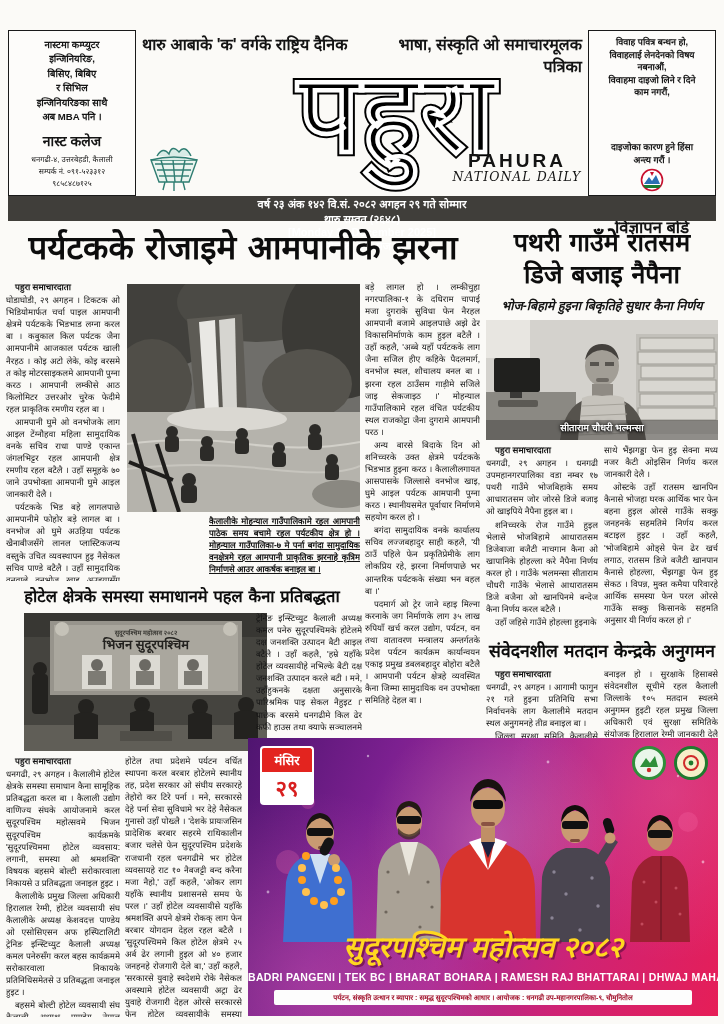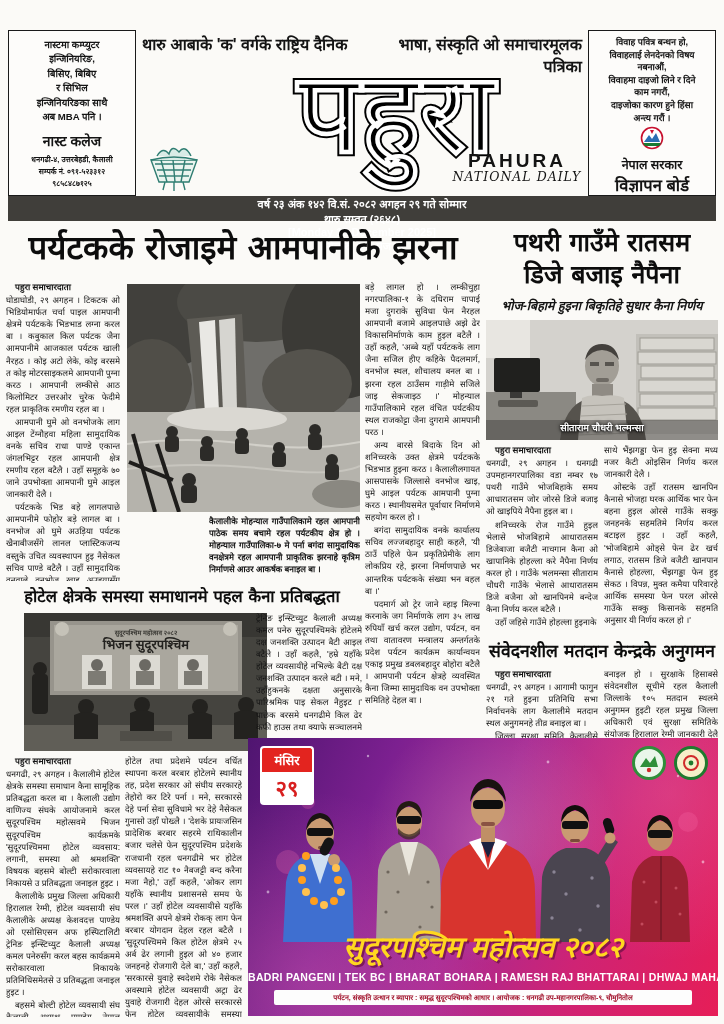--- a/index.html
+++ b/index.html
@@ -3,21 +3,21 @@
 <meta charset="utf-8">
 <style>
   html,body{margin:0;padding:0;background:#e8e6e2;}
   #page{position:relative;width:724px;height:1024px;background:#fbfaf7;
         font-family:"Liberation Sans","DejaVu Sans",sans-serif;color:#141414;overflow:hidden;margin:0 auto;}
   .abs{position:absolute;}
   .box{border:1.5px solid #1a1a1a;background:#fdfcfa;box-sizing:border-box;}
   .adbox{text-align:center;padding:7px 3px 4px;}
   .adbox .ln{font-size:9.6px;line-height:1.5;font-weight:700;}
   .college{font-size:14px;font-weight:800;margin-top:7px;}
-  .addr{font-size:7.6px;font-weight:700;margin-top:4px;line-height:1.55;}
+  .addr{font-size:7.6px;font-weight:400;margin-top:4px;line-height:1.55;}
   .gov{font-size:12.5px;font-weight:800;margin-top:2px;}
   .board{font-size:16.5px;font-weight:700;}
   .tagline{font-size:16px;font-weight:700;}
   .logo-big{font-size:112px;font-weight:900;line-height:150px;text-align:center;
             font-family:"DejaVu Sans","Liberation Sans",sans-serif;}
   .logo-under{color:#000;-webkit-text-stroke:5px #000;}
   .logo-over{color:#000;-webkit-text-stroke:1px #fff;}
   .logo-en{font-size:19px;font-weight:800;letter-spacing:3px;}
   .logo-en2{font-size:12.5px;font-style:italic;font-family:"DejaVu Serif","Liberation Serif",serif;letter-spacing:1px;}
   .datebar{display:flex;align-items:center;justify-content:space-between;background:#403e3a;color:#fff;
@@ -26,21 +26,21 @@
             font-family:"DejaVu Sans","Liberation Sans",sans-serif;}
   .h-main{font-size:33px;}
   .h-dj{font-size:25px;white-space:normal;line-height:1.26;}
   .h-sub{font-size:12.5px;font-weight:800;font-style:italic;white-space:nowrap;text-align:center;}
   .h-hotel{font-size:16.5px;}
   .h-mon{font-size:17.5px;}
   .bodycol{font-size:8.5px;line-height:1.42;text-align:justify;overflow:hidden;box-sizing:border-box;}
   .bodycol p{margin:0 0 1px;text-indent:9px;}
   .bodycol p.first{text-indent:0;}
   .byline{font-weight:800;font-size:8.6px;margin:0 0 1px;text-indent:0;}
-  .caption{font-size:8.4px;line-height:1.42;text-align:justify;font-weight:600;overflow:hidden;}
+  .caption{font-size:8.4px;line-height:1.42;text-align:justify;font-weight:600;overflow:hidden;text-decoration:underline;}
   .photo{overflow:hidden;background:#777;}
   .photo svg{display:block;}
   .photo-cap-overlay{position:absolute;left:0;right:0;bottom:6px;text-align:center;color:#fff;
       font-size:9.5px;font-weight:800;text-shadow:0 1px 2px #000,0 0 4px #000;}
   
   .fest{background:linear-gradient(112deg,#4f1570 0%,#7c2090 26%,#a62a93 48%,#cf2374 72%,#e61e57 100%);overflow:hidden;}
   .fest::before{content:"";position:absolute;inset:0;z-index:1;
       background:radial-gradient(circle at 52% 36%,rgba(255,255,255,.18),transparent 42%),
                  radial-gradient(circle at 12% 88%,rgba(255,120,190,.28),transparent 40%),
                  radial-gradient(circle at 90% 20%,rgba(255,170,210,.18),transparent 35%);}
@@ -103,21 +103,21 @@
 
   <div class="abs logo-en" style="left:452px;top:150px;width:130px;text-align:center;">PAHURA</div>
   <div class="abs logo-en2" style="left:444px;top:169px;width:146px;text-align:center;">NATIONAL DAILY</div>
 
   <div class="abs box adbox" style="left:588px;top:30px;width:128px;height:166px;padding-top:5px;">
     <div class="ln" style="font-size:9px;line-height:1.4;">विवाह पवित्र बन्धन हो,</div>
     <div class="ln" style="font-size:9px;line-height:1.4;">विवाहलाई लेनदेनको विषय</div>
     <div class="ln" style="font-size:9px;line-height:1.4;">नबनाऔं,</div>
     <div class="ln" style="font-size:9px;line-height:1.4;">विवाहमा दाइजो लिने र दिने</div>
     <div class="ln" style="font-size:9px;line-height:1.4;">काम नगरौं,</div>
-    <div class="ln" style="font-size:9px;line-height:1.4;">दाइजोका कारण हुने हिंसा</div>
+    <div class="ln" style="font-size:9px;line-height:1.4;margin-top:42px;">दाइजोका कारण हुने हिंसा</div>
     <div class="ln" style="font-size:9px;line-height:1.4;">अन्त्य गरौं ।</div>
     <div style="margin-top:2px;">
       <svg width="26" height="24" viewBox="0 0 26 24">
         <circle cx="13" cy="12" r="10.5" fill="#fff" stroke="#c8102e" stroke-width="1.6"></circle>
         <path d="M5,16 L10,9 L13,13 L17,7 L21,16 Z" fill="#2b6fb3"></path>
         <path d="M4,17 L22,17 L20,20 L6,20 Z" fill="#1a7a33"></path>
         <path d="M11,4 L15,4 L13,8 Z" fill="#c8102e"></path>
       </svg>
     </div>
     <div class="gov">नेपाल सरकार</div>

